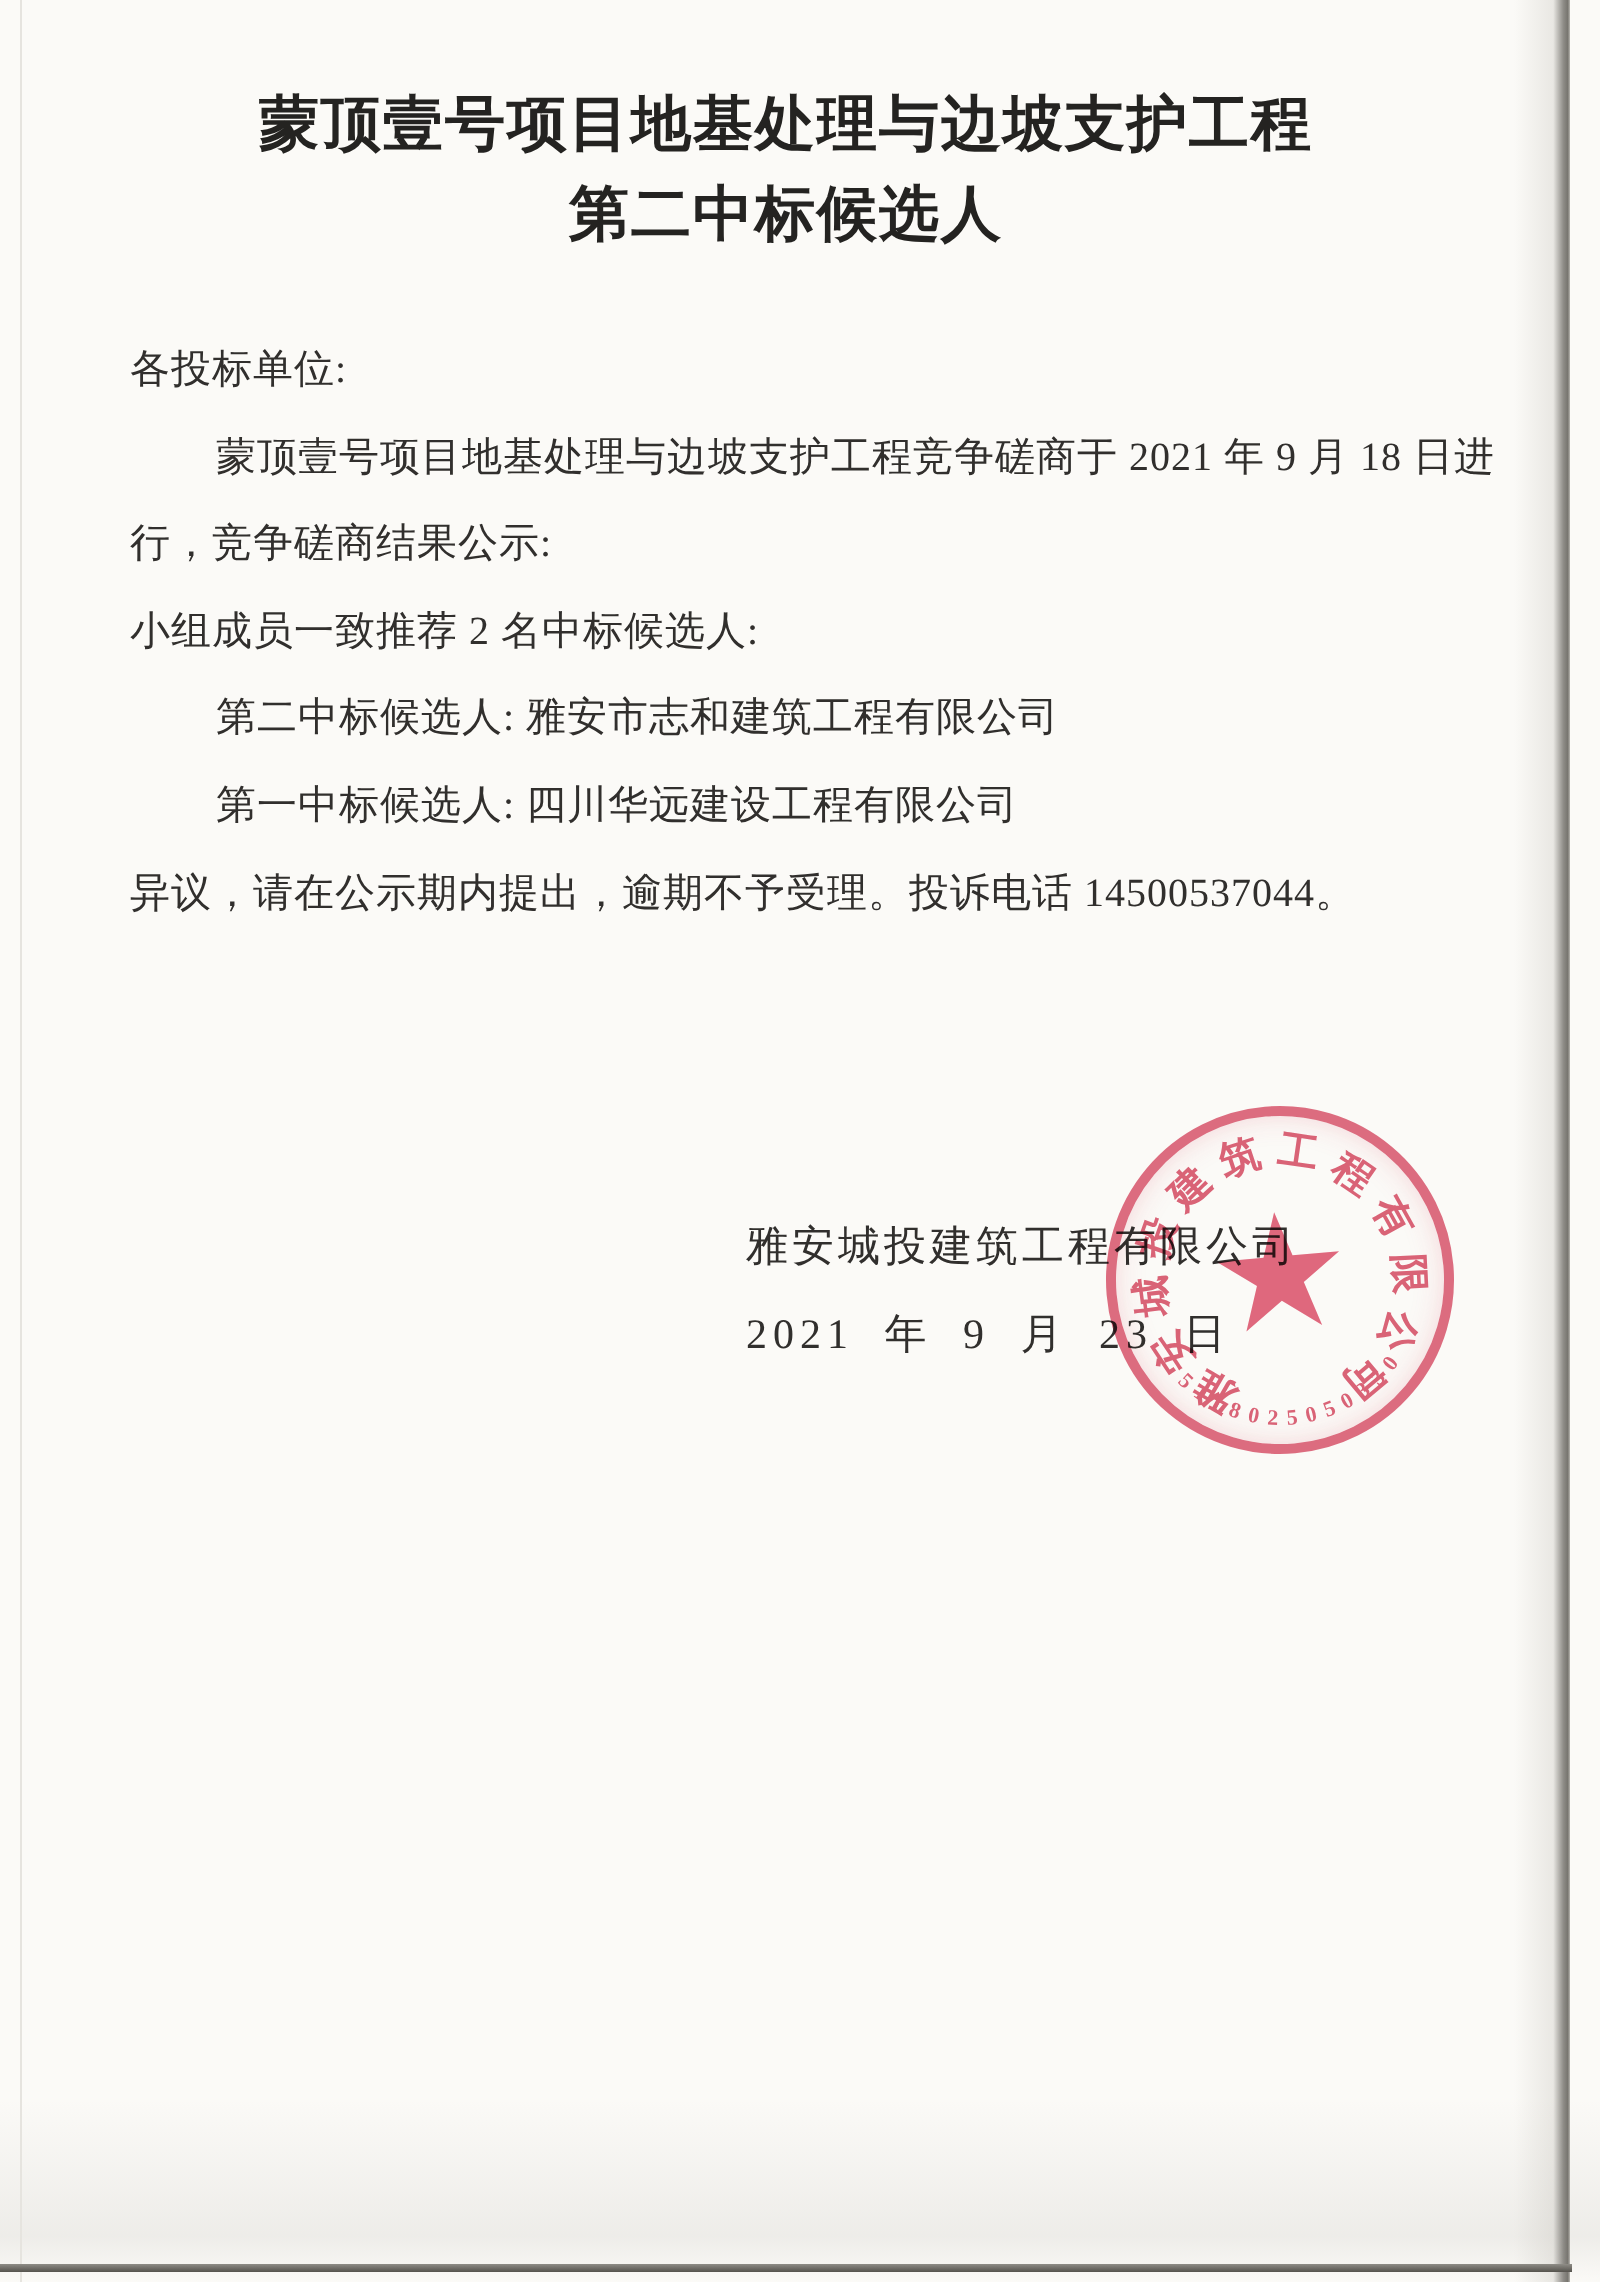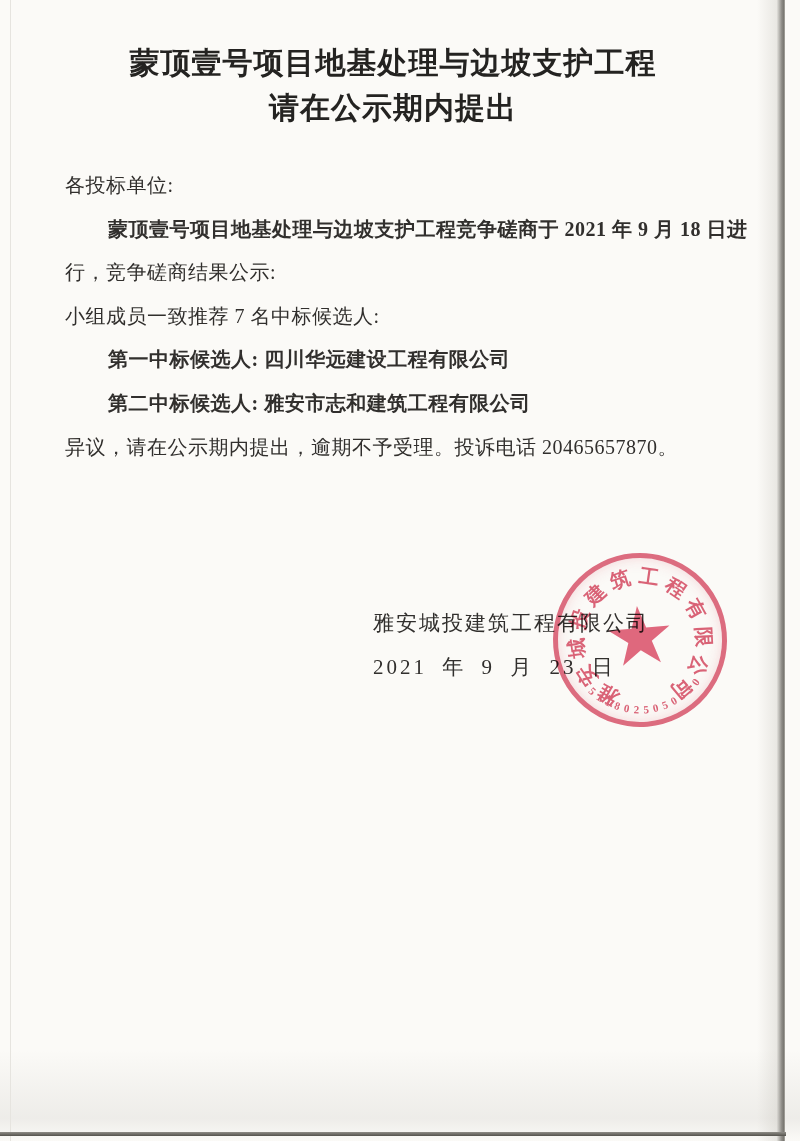--- a/index.html
+++ b/index.html
@@ -41,21 +41,21 @@
   }
   
   .body-text {
     position: absolute; left: 65px; top: 164px; width: 722px;
     font-size: 20px; color: #312f2d;
   }
   .line {
     height: 43.6px; line-height: 43.6px;
     white-space: nowrap; letter-spacing: 0.5px;
   }
-  .line.indent { padding-left: 43px; font-weight: bold; }
+  .line.indent { padding-left: 43px; }
   
   .signature {
     position: absolute; right: 27px; top: 601px; width: 400px;
     text-align: left; font-size: 21px; color: #312f2d;
   }
   .signature .sig-line { height: 44px; line-height: 44px; letter-spacing: 2px; }
   .signature .sig-date { word-spacing: 7px; letter-spacing: 3px; }
   
   .seal {
     position: absolute; left: 553px; top: 553px; width: 174px; height: 174px;
@@ -88,31 +88,31 @@
 <body>
 
 <div class="page">
 
   <div class="edge-left"></div>
   <div class="edge-right"></div>
   <div class="edge-bottom"></div>
 
   <div class="title">
     <div>蒙顶壹号项目地基处理与边坡支护工程</div>
-    <div>请在公示期内提出</div>
+    <div>第二中标候选人</div>
   </div>
 
   <div class="body-text">
     <div class="line">各投标单位:</div>
     <div class="line indent">蒙顶壹号项目地基处理与边坡支护工程竞争磋商于 2021 年 9 月 18 日进</div>
     <div class="line">行，竞争磋商结果公示:</div>
-    <div class="line">小组成员一致推荐 7 名中标候选人:</div>
+    <div class="line">小组成员一致推荐 2 名中标候选人:</div>
+    <div class="line indent">第二中标候选人: 雅安市志和建筑工程有限公司</div>
     <div class="line indent">第一中标候选人: 四川华远建设工程有限公司</div>
-    <div class="line indent">第二中标候选人: 雅安市志和建筑工程有限公司</div>
-    <div class="line">异议，请在公示期内提出，逾期不予受理。投诉电话 20465657870。</div>
+    <div class="line">异议，请在公示期内提出，逾期不予受理。投诉电话 14500537044。</div>
   </div>
 
   <div class="signature">
     <div class="sig-line">雅安城投建筑工程有限公司</div>
     <div class="sig-line sig-date">2021 年 9 月 23 日</div>
   </div>
 
   <div class="seal" style="--seal-ring: #dc5a72; --seal-text: #d94f68; --seal-star: #e05570;">
     <div class="seal-ring"></div>
     <div class="seal-star">★</div>

